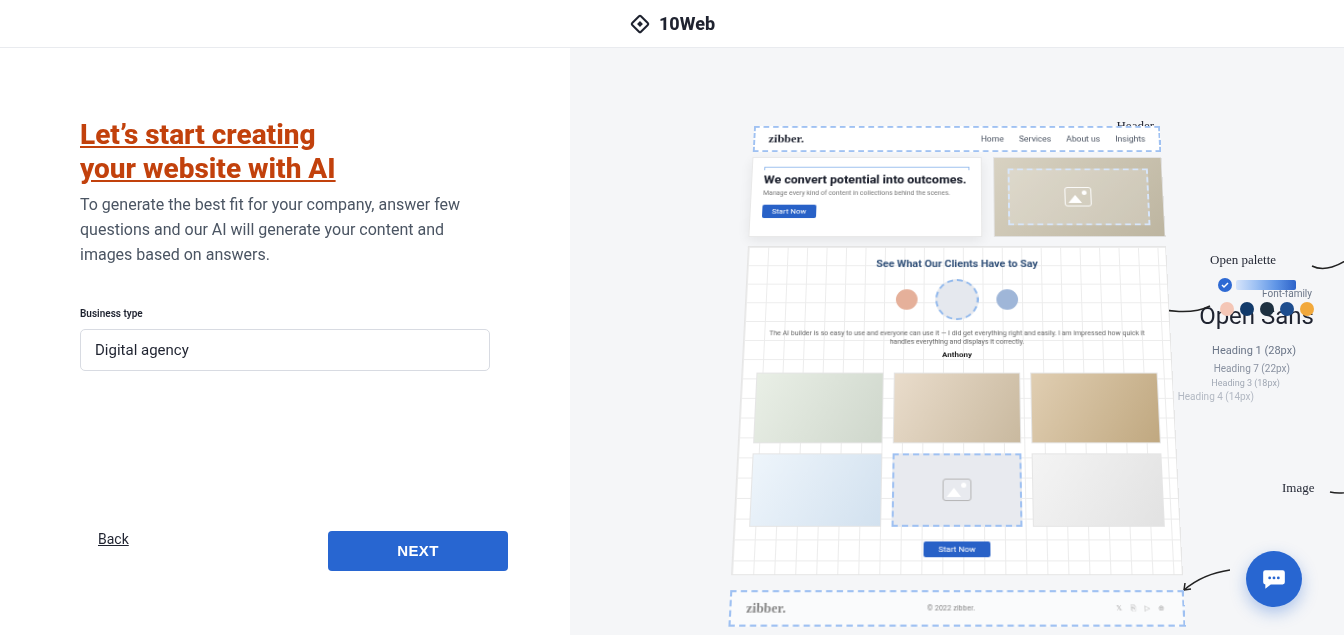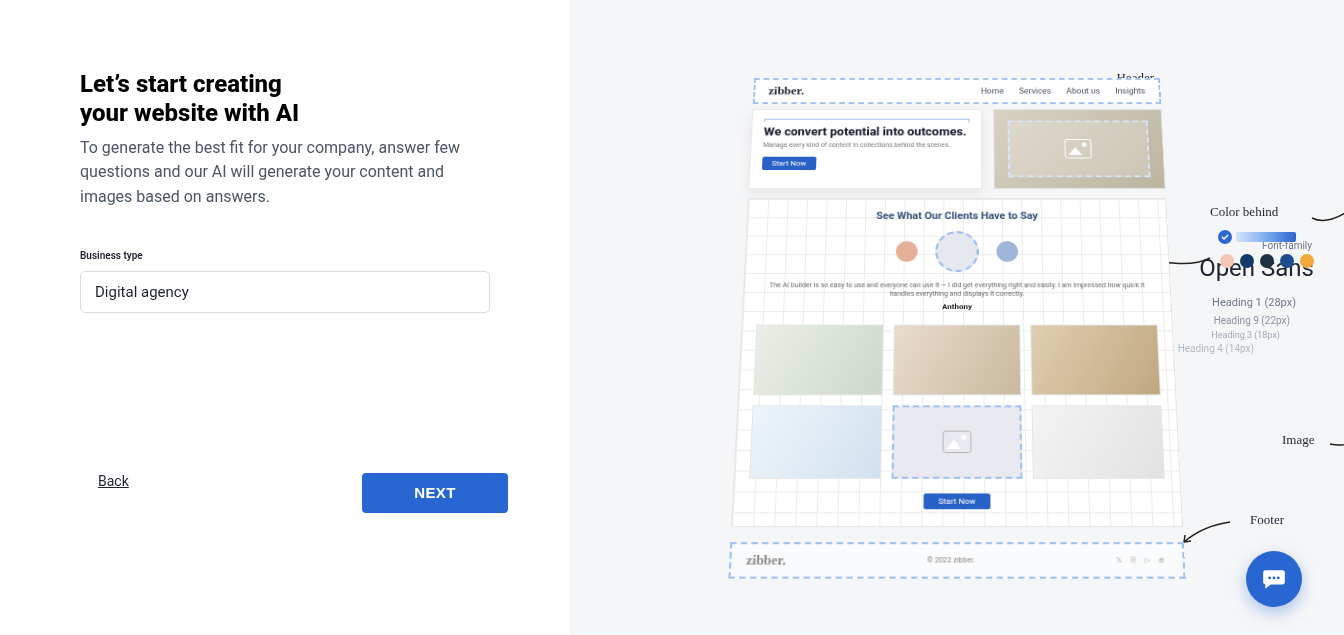--- a/index.html
+++ b/index.html
@@ -5,28 +5,28 @@
   * { margin: 0; padding: 0; box-sizing: border-box; }
   html, body { width: 1344px; height: 635px; font-family: -apple-system, BlinkMacSystemFont, "Segoe UI", Roboto, Arial, sans-serif; color:#1f2330; }
   .app { width:100%; height:100%; display:flex; flex-direction:column; }
   .topbar { height:48px; border-bottom:1px solid #e9ebef; display:flex; align-items:center; justify-content:center; }
   .logo-wrap { display:flex; align-items:center; gap:8px; }
   .logo-mark { width:22px; height:22px; position:relative; }
   .logo-text { font-weight:800; font-size:18px; color:#1f2330; }
   .split { flex:1; display:flex; min-height:0; }
   .left { width:570px; padding:70px 0 0 80px; display:flex; flex-direction:column; }
   .right { flex:1; background:#f5f6f8; position:relative; overflow:hidden; }
-  .h1 { font-size:24px; font-weight:800; line-height:1.2; color:#000000; }
+  .h1 { font-size:28px; font-weight:800; line-height:1.2; color:#c2410c;text-decoration:underline; }
   .sub { margin-top:8px; font-size:16px; color:#4b5563; max-width:420px; line-height:1.55; }
   .field { margin-top:40px; }
   .label { font-size:10px; font-weight:600; color:#1f2330; }
   .select { margin-top:10px; width:410px; height:42px; border:1px solid #d8dbe2; border-radius:5px; background:#fff; padding:0 14px; display:flex; align-items:center; font-size:15px; color:#1f2330; }
   .footer-actions { margin-top:160px; width:410px; display:flex; align-items:flex-start; justify-content:space-between;margin-left:18px; }
   .back { font-size:14px; color:#1f2330; text-decoration:underline; cursor:pointer; }
-  .next-btn { width:146px; height:40px; border:none; border-radius:4px; background:#2866d1; color:#fff; font-size:15px; font-weight:700; letter-spacing:.4px; cursor:pointer; }
+  .next-btn { width:180px; height:40px; border:none; border-radius:4px; background:#2866d1; color:#fff; font-size:15px; font-weight:700; letter-spacing:.4px; cursor:pointer; }
   .chat-fab { position:absolute; right:42px; bottom:28px; width:56px; height:56px; border-radius:50%; background:#2866d1; display:flex; align-items:center; justify-content:center; box-shadow:0 6px 16px rgba(40,102,209,.35); }
 
   
   .canvas { position:absolute; left:50%; top:54px; width:430px; transform:translateX(-50%) perspective(1200px) rotateX(16deg); }
   .panel { border:2px dashed #9fc1f2; background:#fff; }
   .header-block { height:30px; display:flex; align-items:center; padding:0 14px; justify-content:space-between; }
   .zibber { font-family: cursive; font-size:13px; font-weight:700; }
   .nav { display:flex; gap:16px; font-size:9px; color:#47505f; }
   .hero-row { display:flex; gap:12px; margin-top:6px; }
   .hero-left { width:56%; background:#fff; border:1px solid #e8e8e8; padding:10px 12px 14px; box-shadow:0 4px 12px rgba(0,0,0,.07); position:relative; z-index:2; }
@@ -72,20 +72,33 @@
   .sw-check { width:14px; height:14px; border-radius:50%; background:#2e69d3; display:flex; align-items:center; justify-content:center; }
   .sw-bar { width:60px; height:10px; background:linear-gradient(90deg,#d6e4fb,#9cc0f3,#5f95e6,#2d63c9); border-radius:2px; }
   .sw-dots { display:flex; gap:6px; margin-top:10px; padding-left:2px; }
   .dot { width:14px; height:14px; border-radius:50%; }
   .d1{background:#f4c6b6;} .d2{background:#123a6a;} .d3{background:#1e3141;} .d4{background:#1d4d8e;} .d5{background:#f2a93c;}
 </style>
 </head>
 <body>
 
 <div class="app">
+  <div class="topbar">
+    <div class="logo-wrap">
+      <span class="logo-mark">
+        <svg viewBox="0 0 32 32" width="22" height="22">
+          <g transform="rotate(45 16 16)">
+            <rect x="7" y="7" width="18" height="18" fill="none" stroke="#1f2330" stroke-width="3" rx="2"></rect>
+            <rect x="13" y="13" width="6" height="6" fill="#1f2330"></rect>
+          </g>
+        </svg>
+      </span>
+      <span class="logo-text">10Web</span>
+    </div>
+  </div>
 
   <div class="split">
     <div class="left">
       <div class="h1">
         <span>Let’s start creating</span><br>
         <span>your website with AI</span>
       </div>
       <p class="sub">To generate the best fit for your company, answer few questions and our AI will generate your content and images based on answers.</p>
 
       <div class="field">
@@ -102,42 +115,42 @@
     </div>
 
     <div class="right">
 
       <div class="anno header">Header</div>
       <svg class="arrow" style="right:252px; top:78px;" width="40" height="30">
           <path d="M38 2 C 26 2, 14 8, 4 22" fill="none" stroke="#222" stroke-width="1.5"></path>
           <path d="M4 22 l6 -2 M4 22 l2 -6" stroke="#222" stroke-width="1.5" fill="none"></path>
         </svg>
 
-      <div class="anno cp">Color behind</div>
+      <div class="anno cp">Open palette</div>
       <svg class="arrow" style="left:740px; top:204px;" width="44" height="22">
           <path d="M2 14 C 14 20, 30 14, 42 4" fill="none" stroke="#222" stroke-width="1.5"></path>
           <path d="M42 4 l-7 0 M42 4 l-2 7" stroke="#222" stroke-width="1.5" fill="none"></path>
         </svg>
 
       <div class="anno image">Image</div>
       <svg class="arrow" style="left:758px; top:422px;" width="58" height="28">
           <path d="M2 22 C 18 26, 42 18, 56 4" fill="none" stroke="#222" stroke-width="1.5"></path>
           <path d="M56 4 l-7 0 M56 4 l-1 7" stroke="#222" stroke-width="1.5" fill="none"></path>
         </svg>
 
       <div class="anno footer">Footer</div>
       <svg class="arrow" style="right:112px; top:520px;" width="52" height="26">
           <path d="M50 2 C 36 4, 18 10, 4 22" fill="none" stroke="#222" stroke-width="1.5"></path>
           <path d="M4 22 l7 -1 M4 22 l1 -7" stroke="#222" stroke-width="1.5" fill="none"></path>
         </svg>
 
       <div class="anno ff">Font-family</div>
       <div class="anno os">Open Sans</div>
       <div class="anno h1s">Heading 1 (28px)</div>
-      <div class="anno h2s">Heading 9 (22px)</div>
+      <div class="anno h2s">Heading 7 (22px)</div>
       <div class="anno h3s">Heading 3 (18px)</div>
       <div class="anno h4s">Heading 4 (14px)</div>
       <svg class="arrow" style="right:132px; top:248px;" width="74" height="22">
           <path d="M72 10 C 56 18, 28 18, 4 6" fill="none" stroke="#222" stroke-width="1.5"></path>
           <path d="M4 6 l7 2 M4 6 l4 -5" stroke="#222" stroke-width="1.5" fill="none"></path>
         </svg>
 
       <div class="swatches">
         <div class="sw-row">
           <span class="sw-check">

